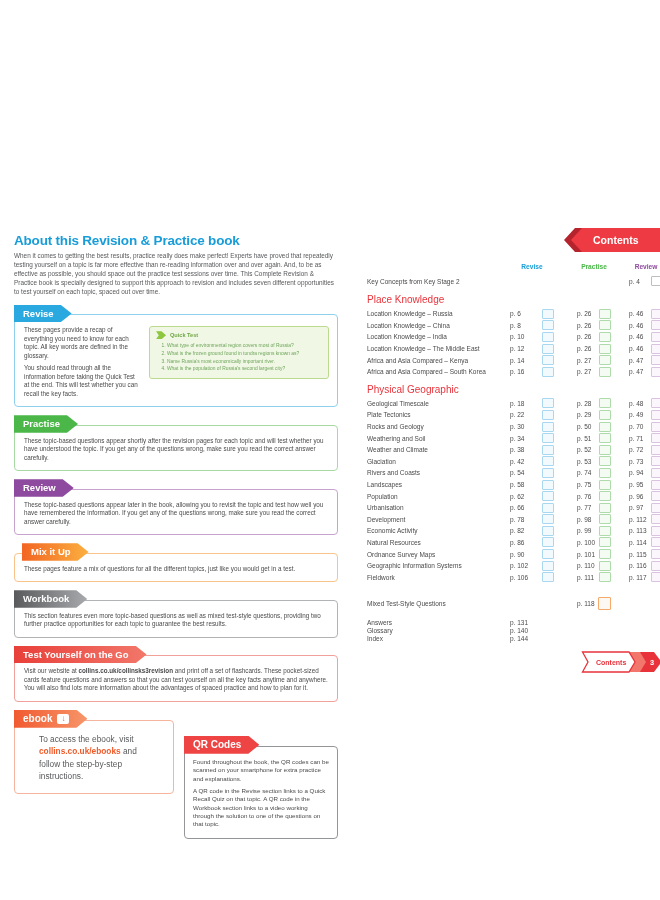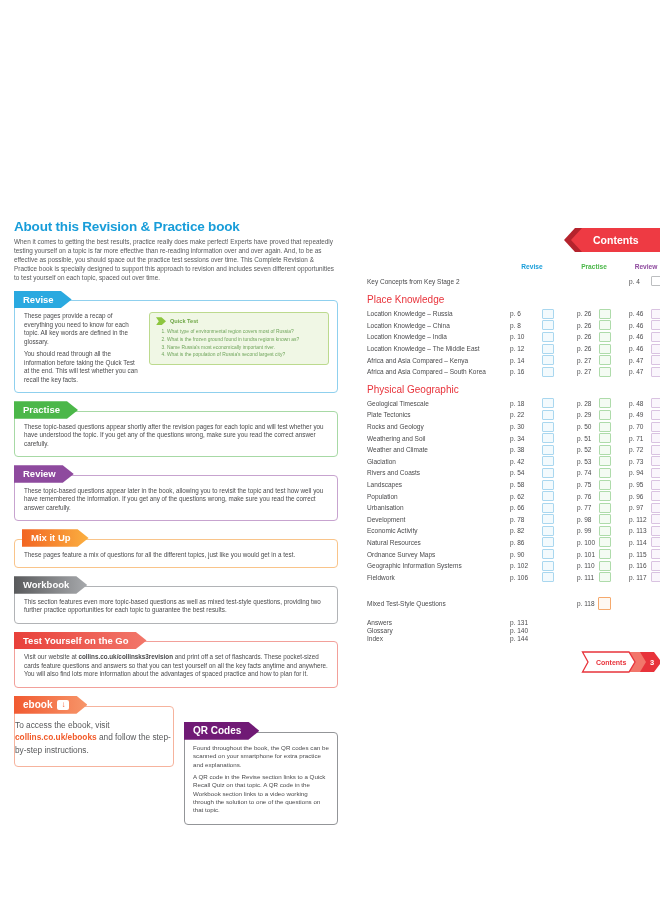--- a/index.html
+++ b/index.html
@@ -1,18 +1,18 @@
 <!DOCTYPE html>
 <html><head>
 <meta charset="utf-8">
 <style>
   html,body{margin:0;padding:0;background:#fff;}
   .sheet{position:relative;width:660px;height:900px;background:#fff;overflow:hidden;
          font-family:"Liberation Sans",sans-serif;color:#4a4a4c;}
-  .left-col{position:absolute;left:14px;top:219px;width:324px;}
+  .left-col{position:absolute;left:14px;top:233px;width:324px;}
   .right-col{position:absolute;left:367px;top:227px;width:296px;height:460px;}
 
   
   h1.page-title{margin:0;font-size:13.5px;font-weight:bold;color:#189dd9;letter-spacing:-0.2px;}
   .intro{font-size:6.4px;line-height:1.4;color:#58595b;margin:4px 0 0;}
 
   .sec{margin-top:6px;position:relative;}
   .banner{position:relative;z-index:2;display:inline-block;color:#fff;font-weight:bold;
           font-size:9.5px;line-height:1;padding:4px 18px 4px 9px;
           clip-path:polygon(0 0,calc(100% - 11px) 0,100% 50%,calc(100% - 11px) 100%,0 100%);}
@@ -31,26 +31,26 @@
   .quick-test{width:166px;flex:none;background:#f0f7e5;border:1px solid #bcda8e;border-radius:3px;
               padding:4px 6px 5px;align-self:flex-start;}
   .qt-head{display:flex;align-items:center;gap:4px;color:#6fa746;font-size:5.6px;font-weight:bold;}
   .qt-arrow{width:10px;height:8px;background:#8dc63f;flex:none;
             clip-path:polygon(0 0,55% 0,100% 50%,55% 100%,0 100%,28% 50%);}
   .quick-test ol{margin:3px 0 0;padding-left:11px;font-size:4.9px;color:#6ea45a;line-height:1.55;}
 
   .bottom-row{display:flex;gap:10px;margin-top:6px;}
   .eb{width:160px;} .qrsec{flex:1;}
   .eb .banner{background:linear-gradient(90deg,#f15a31,#f79569);display:inline-flex;align-items:center;gap:5px;font-size:10px;}
-  .eb .box{border-color:#f6b39d;padding:12px 0 6px;}
+  .eb .box{border-color:#f6b39d;padding:12px 24px 6px;}
   .eb-text{font-size:8.3px;line-height:1.5;color:#58595b;margin:0;}
   .eb-url{color:#f15a29;font-weight:bold;}
   .dl-icon{display:inline-block;width:12px;height:10px;background:#fff;border-radius:2px;color:#f15a31;
            font-size:8px;line-height:10px;text-align:center;font-weight:bold;}
-  .qrsec .banner{background:#701a75;font-size:10px;margin-top:28px;}
+  .qrsec .banner{background:#ef4444;font-size:10px;margin-top:28px;}
   .qrsec .box{border-color:#939598;padding:11px 8px 5px;font-size:6.2px;}
 
   
   .contents-banner{position:absolute;top:1px;right:-4px;width:96px;height:24px;}
   .cbk,.cfr{position:absolute;inset:0;clip-path:polygon(11px 0,100% 0,100% 100%,11px 100%,0 50%);}
   .cbk{background:#b5232d;transform:translateX(-7px);}
   .cfr{background:#ee3a43;display:flex;align-items:center;padding-left:22px;box-sizing:border-box;
        color:#fff;font-weight:bold;font-size:10.5px;}
 
   .col-heads{display:flex;justify-content:flex-end;margin:36px 0 4px;}

